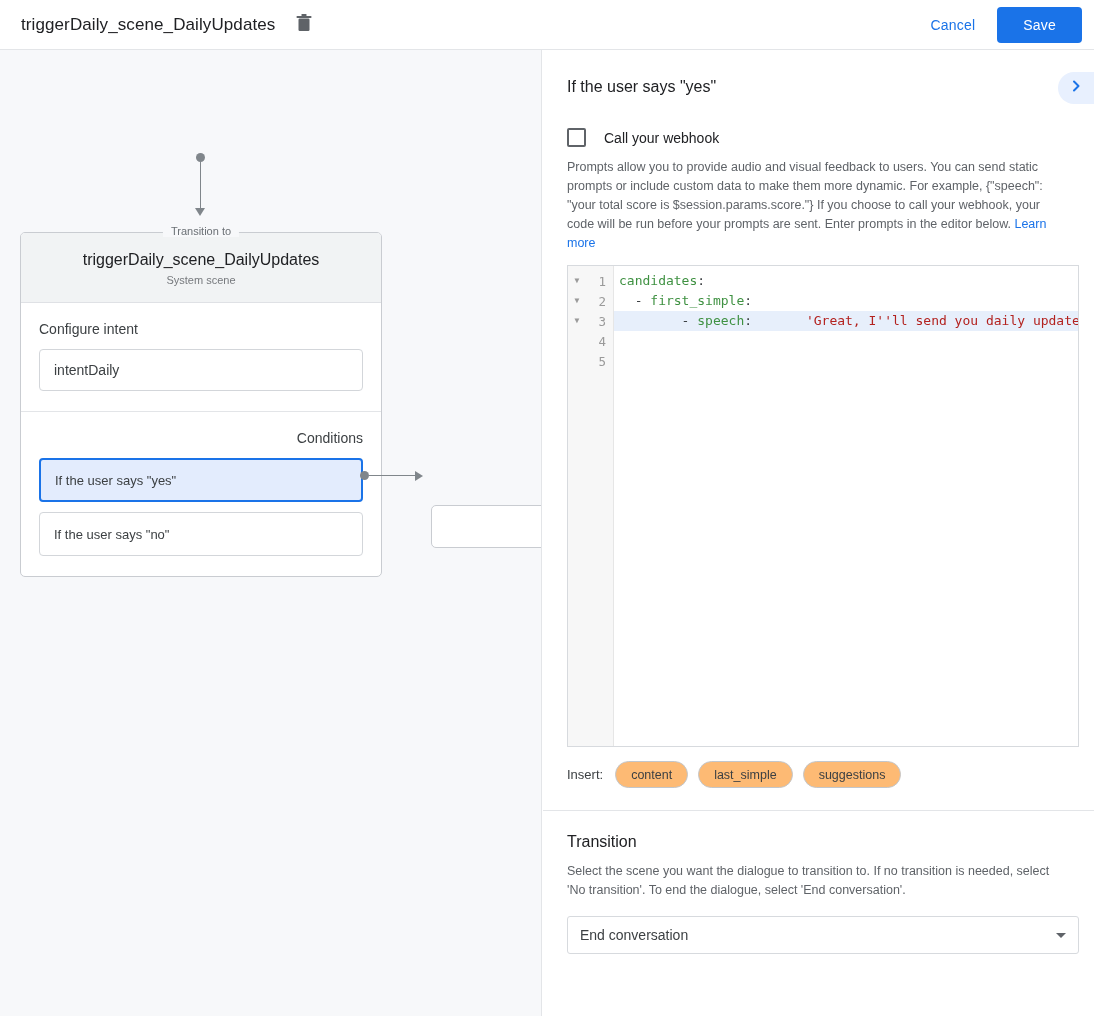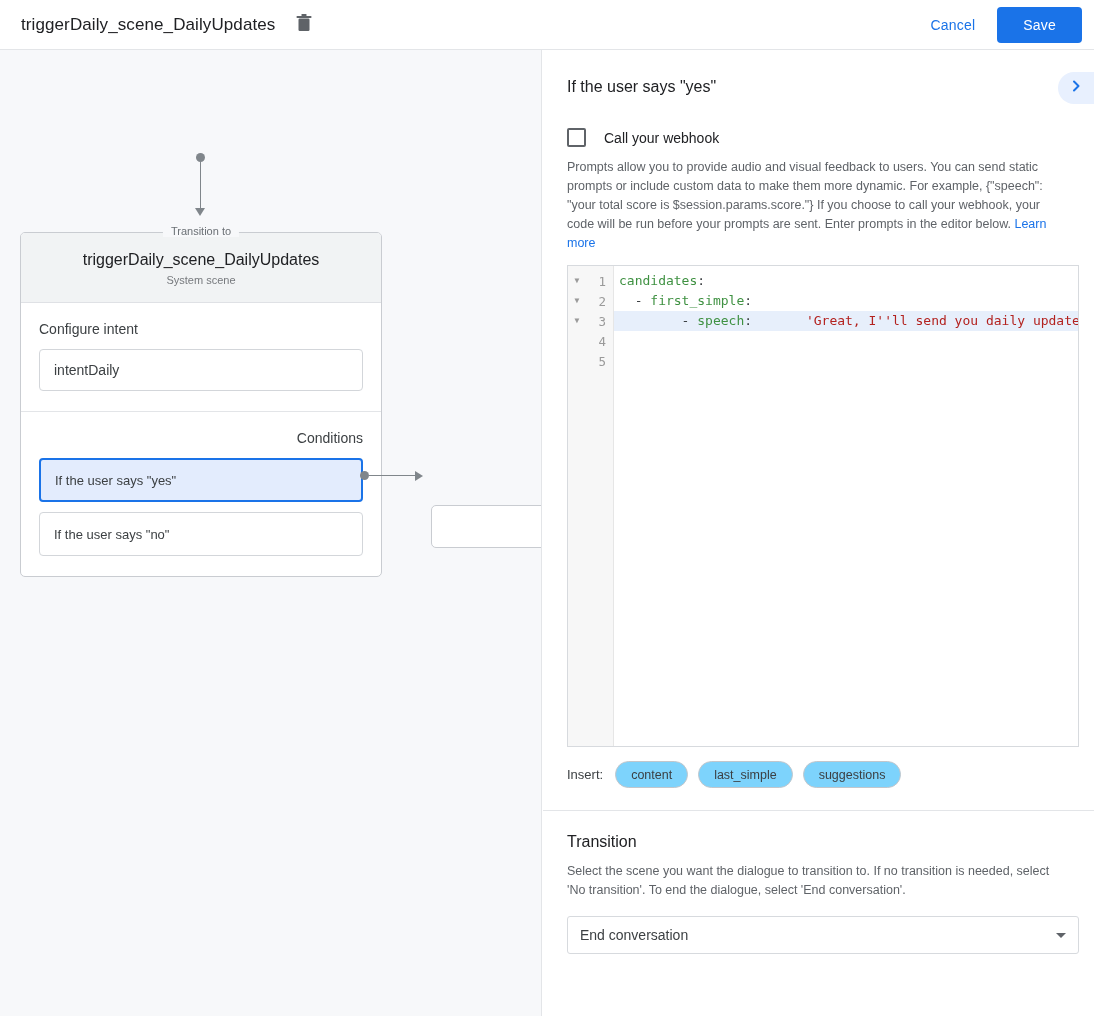--- a/index.html
+++ b/index.html
@@ -195,21 +195,21 @@
   .tok-str { color: #b3221f; margin-left: 46px; }
   .tok-plain { color: #3c4043; }
 
   .insert-row {
     display: flex; align-items: center; margin-top: 14px; gap: 10px;
   }
   .insert-label { font-size: 13px; color: #3c4043; margin-right: 2px; }
   .chip {
     border: 1px solid #c2c6cb; border-radius: 14px; height: 27px;
     display: flex; align-items: center; padding: 0 15px;
-    font-size: 12.5px; color: #3c4043; background: #7dd3fc; cursor: pointer;
+    font-size: 12.5px; color: #3c4043; background: #fdba74; cursor: pointer;
   }
 
   .divider {
     margin-top: 22px; height: 1px; background: #e3e5e8; width: 551px;
     margin-left: -24px;
   }
   .section-title {
     margin-top: 22px; font-size: 16px; color: #202124;
   }
   .select-box {

